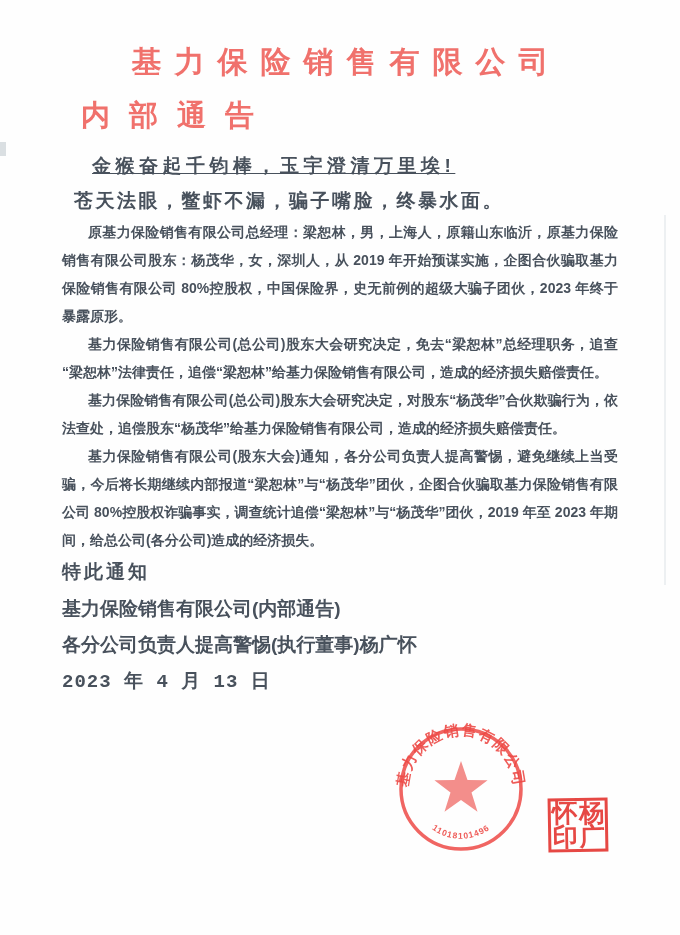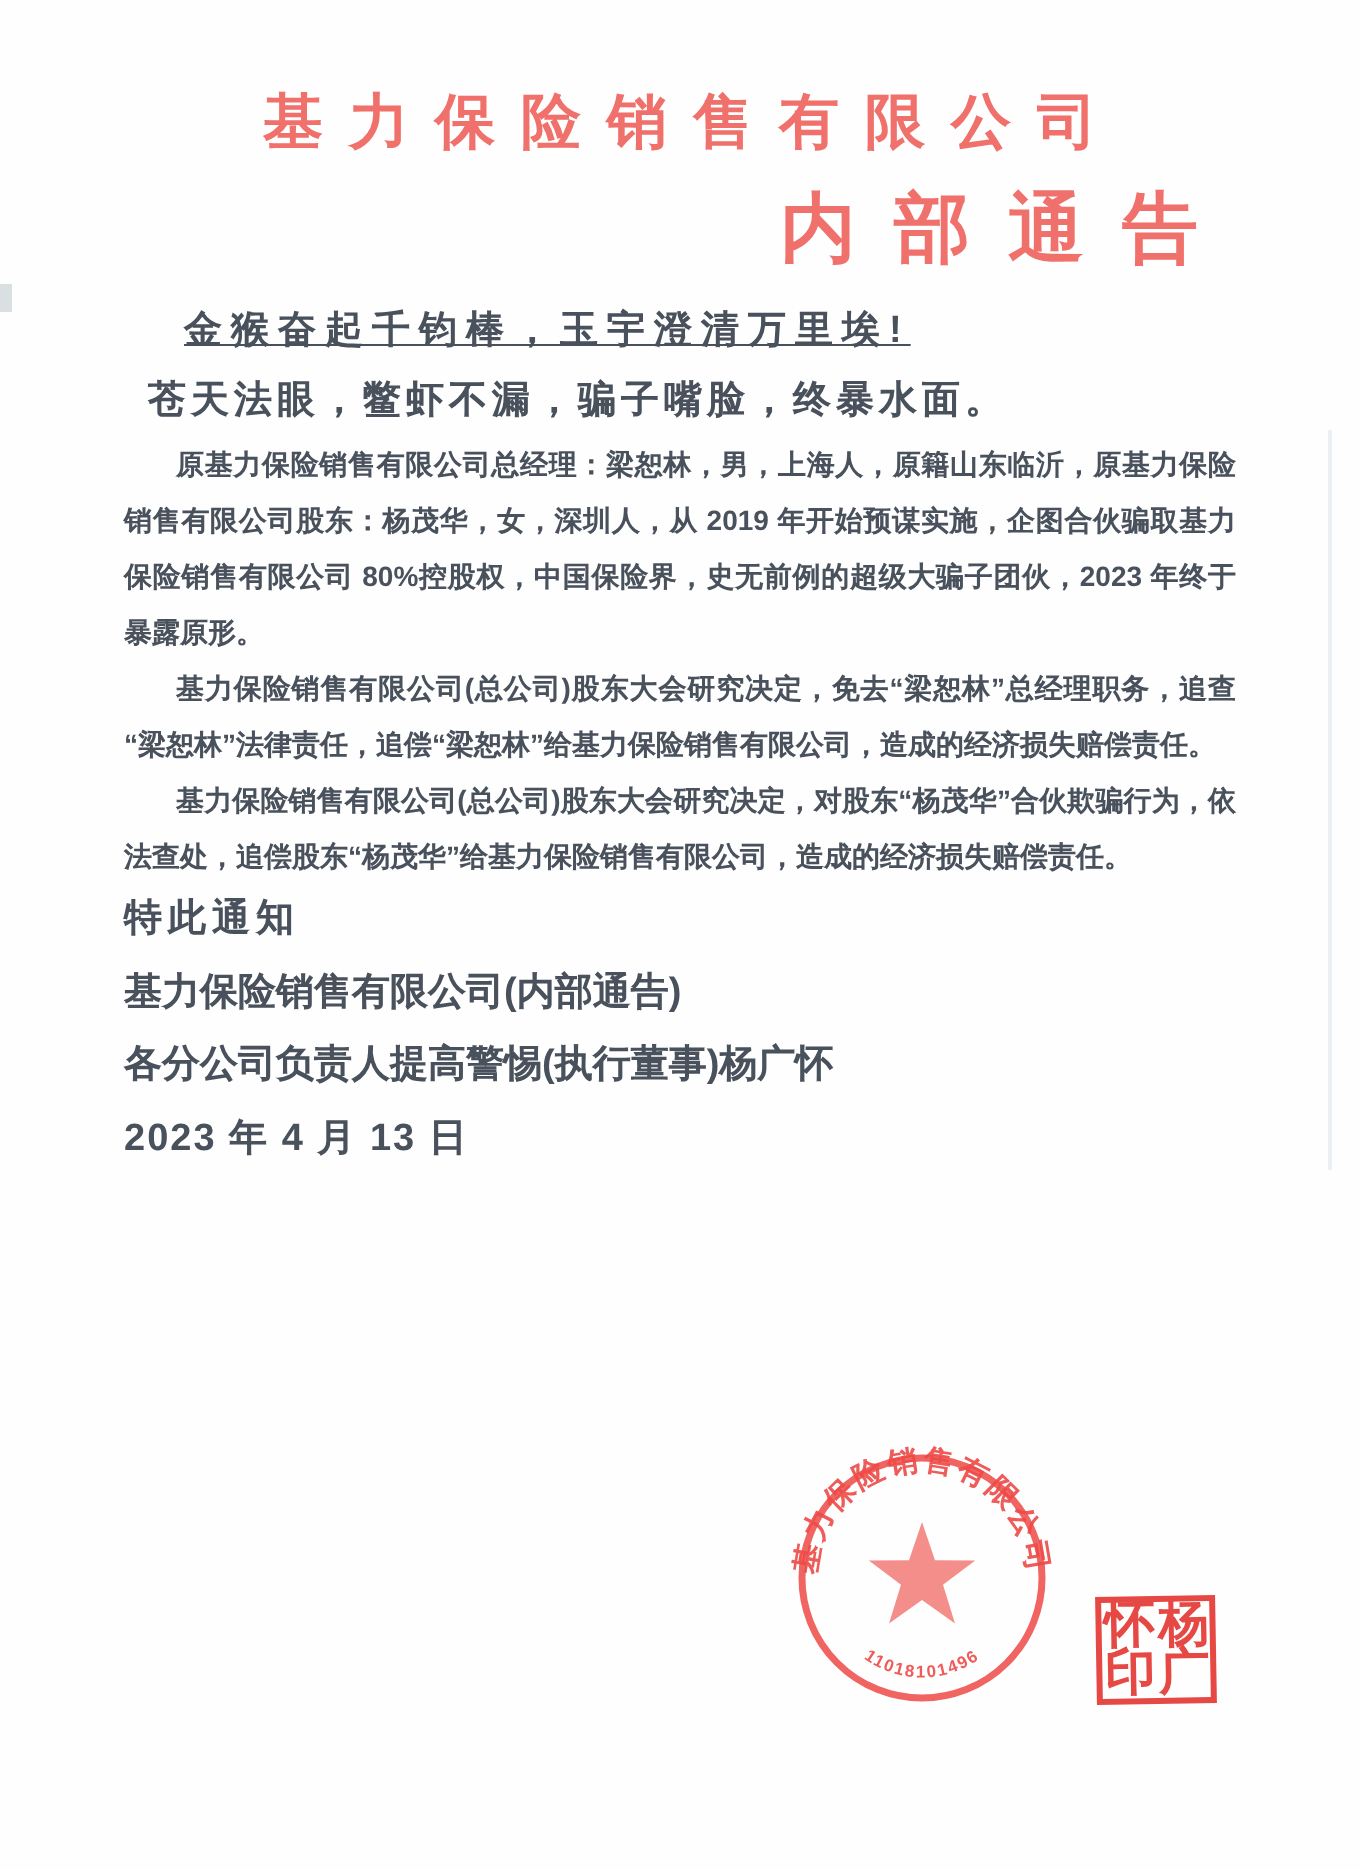--- a/index.html
+++ b/index.html
@@ -9,41 +9,41 @@
     font-family:"Liberation Sans","DejaVu Sans",sans-serif;
     font-weight:bold;
   }
   .content { position:absolute; left:62px; top:42px; width:556px; }
 
   .company-title {
     margin:0; text-align:center; font-size:30px; line-height:40px;
     letter-spacing:13px; padding-left:13px; color:var(--title-red,#f0716c);
   }
   .notice-title {
-    margin:14px 0 14px; text-align:right; font-size:38px; line-height:38px;
+    margin:14px 0 14px; text-align:left; font-size:29px; line-height:38px;
     letter-spacing:19px; padding-left:19px; color:var(--title-red,#f0716c);
   }
 
   .opening { font-size:19px; line-height:35px; color:var(--body-text,#48515c); }
   .opening.line1 { letter-spacing:4.5px; padding-left:30px;text-decoration:underline; }
   .opening.line2 { letter-spacing:2.5px; padding-left:12px; }
 
   .para {
     margin:0; font-size:14px; line-height:28px; color:var(--body-text,#48515c);
     text-align:justify; text-justify:inter-character; text-indent:26px;
   }
 
   .closing, .sig, .dateline {
     font-size:19px; line-height:36.5px; color:var(--body-text,#48515c);
     text-align:left;
   }
   .closing { padding-right:136px; letter-spacing:3px; }
   .sig.sig1 { padding-right:58px; }
   .sig.sig2 { padding-right:38px; }
-  .dateline { padding-right:120px; letter-spacing:1px; }
+  .dateline { padding-right:120px; letter-spacing:1px;font-family:Liberation Mono, monospace; }
 
   .round-seal {
     position:absolute; left:392px; top:720px; width:138px; height:138px;
     mix-blend-mode:multiply; pointer-events:none;
   }
   .square-seal {
     position:absolute; left:548px; top:798px; width:54px; height:48px;
     border:3.5px solid var(--name-seal-red,#e63e3a);
     display:grid; grid-template-columns:1fr 1fr; place-items:center;
     color:var(--name-seal-red,#e63e3a); font-size:24px; line-height:24px;
@@ -62,20 +62,21 @@
 
     <h1 class="company-title">基力保险销售有限公司</h1>
     <h2 class="notice-title">内部通告</h2>
 
     <div class="opening line1">金猴奋起千钧棒，玉宇澄清万里埃!</div>
     <div class="opening line2">苍天法眼，鳖虾不漏，骗子嘴脸，终暴水面。</div>
 
     <p class="para">原基力保险销售有限公司总经理：梁恕林，男，上海人，原籍山东临沂，原基力保险销售有限公司股东：杨茂华，女，深圳人，从 2019 年开始预谋实施，企图合伙骗取基力保险销售有限公司 80%控股权，中国保险界，史无前例的超级大骗子团伙，2023 年终于暴露原形。</p>
     <p class="para">基力保险销售有限公司(总公司)股东大会研究决定，免去“梁恕林”总经理职务，追查“梁恕林”法律责任，追偿“梁恕林”给基力保险销售有限公司，造成的经济损失赔偿责任。</p>
     <p class="para">基力保险销售有限公司(总公司)股东大会研究决定，对股东“杨茂华”合伙欺骗行为，依法查处，追偿股东“杨茂华”给基力保险销售有限公司，造成的经济损失赔偿责任。</p>
+    <p class="para">基力保险销售有限公司(股东大会)通知，各分公司负责人提高警惕，避免继续上当受骗，今后将长期继续内部报道“梁恕林”与“杨茂华”团伙，企图合伙骗取基力保险销售有限公司 80%控股权诈骗事实，调查统计追偿“梁恕林”与“杨茂华”团伙，2019 年至 2023 年期间，给总公司(各分公司)造成的经济损失。</p>
 
     <div class="closing">特此通知</div>
     <div class="sig sig1">基力保险销售有限公司(内部通告)</div>
     <div class="sig sig2">各分公司负责人提高警惕(执行董事)杨广怀</div>
     <div class="dateline">2023 年 4 月 13 日</div>
   </div>
 
   <svg class="round-seal" viewBox="-69 -69 138 138" xmlns="http://www.w3.org/2000/svg">
     <circle cx="0" cy="0" r="60" fill="none" style="stroke:var(--seal-red,#ee4a46)" stroke-width="3.5" opacity="0.85"></circle>
     <polygon points="0,-28 6.5,-8.9 26.6,-8.7 10.5,3.4 16.5,22.7 0,11 -16.5,22.7 -10.5,3.4 -26.6,-8.7 -6.5,-8.9" style="fill:var(--seal-red,#ee4a46)" opacity="0.62"></polygon>

